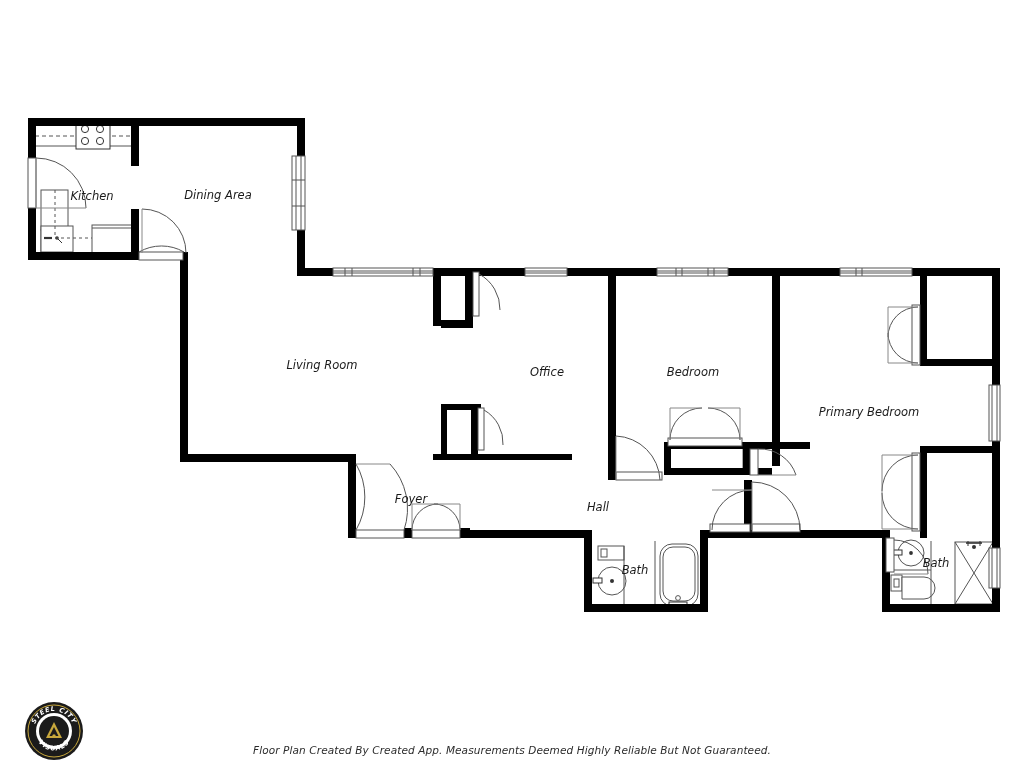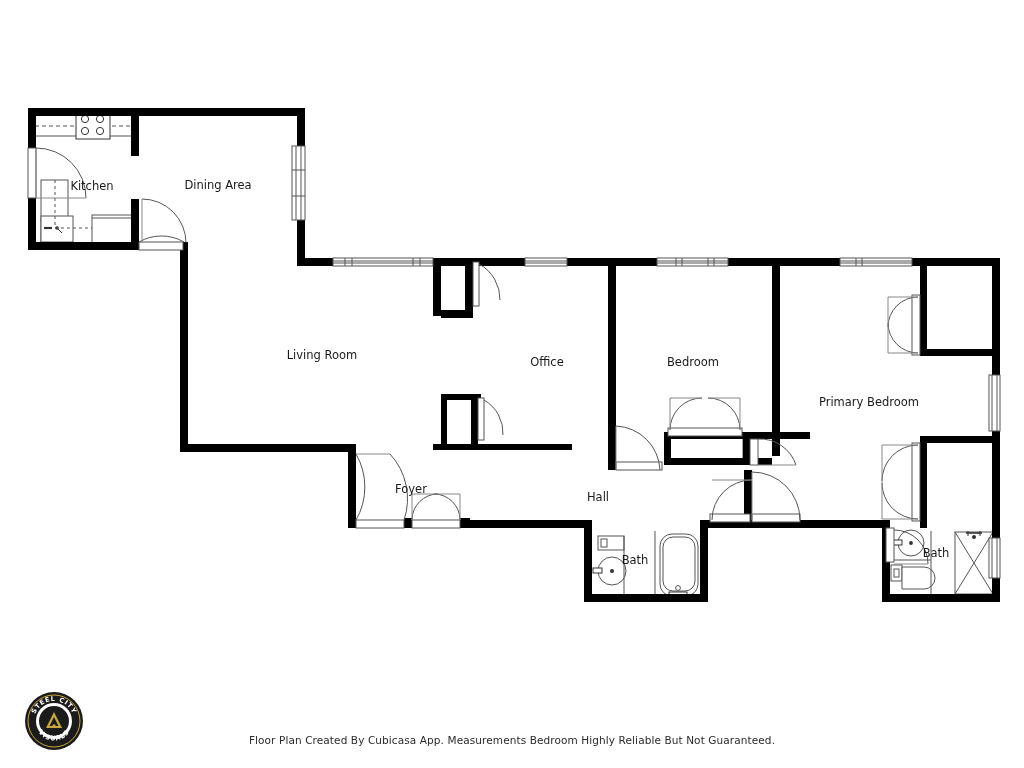--- a/index.html
+++ b/index.html
@@ -10,23 +10,24 @@
   }
   body {
     width: 1024px;
     height: 768px;
     position: relative;
     font-family: "DejaVu Sans", "Liberation Sans", sans-serif;
     overflow: hidden;
   }
   #plan-stage {
     position: absolute;
-    left: 0; top: 0;
+    left: 0; top: 10px;
     width: 1024px;
     height: 691px;
+    font-style: italic;
   }
   #floorplan-svg {
     position: absolute;
     left: 0; top: 0;
     width: 1024px;
     height: 768px;
     display: block;
   }
   .room-label {
     font-family: "DejaVu Sans", "Liberation Sans", sans-serif;
@@ -363,15 +364,15 @@
     <path id="logo-arc-top" d="M 20 60 A 40 40 0 0 1 100 60" fill="none"></path>
     <path id="logo-arc-bottom" d="M 23 62 A 37 37 0 0 0 97 62" fill="none"></path>
     <text font-size="13" font-weight="bold" fill="#ffffff" letter-spacing="1.6" font-family="DejaVu Sans, Liberation Sans, sans-serif">
       <textPath href="#logo-arc-top" startOffset="50%" text-anchor="middle">STEEL CITY</textPath>
     </text>
     <text font-size="13" font-weight="bold" fill="#ffffff" letter-spacing="1.6" font-family="DejaVu Sans, Liberation Sans, sans-serif">
       <textPath href="#logo-arc-bottom" startOffset="50%" text-anchor="middle">VISUALS</textPath>
     </text>
   </svg>
 
-  <div id="footer-note">Floor Plan Created By Cubicasa App. Measurements Bedroom Highly Reliable But Not Guaranteed.</div>
+  <div id="footer-note">Floor Plan Created By Created App. Measurements Deemed Highly Reliable But Not Guaranteed.</div>
 
 </div>
 
 </body></html>

